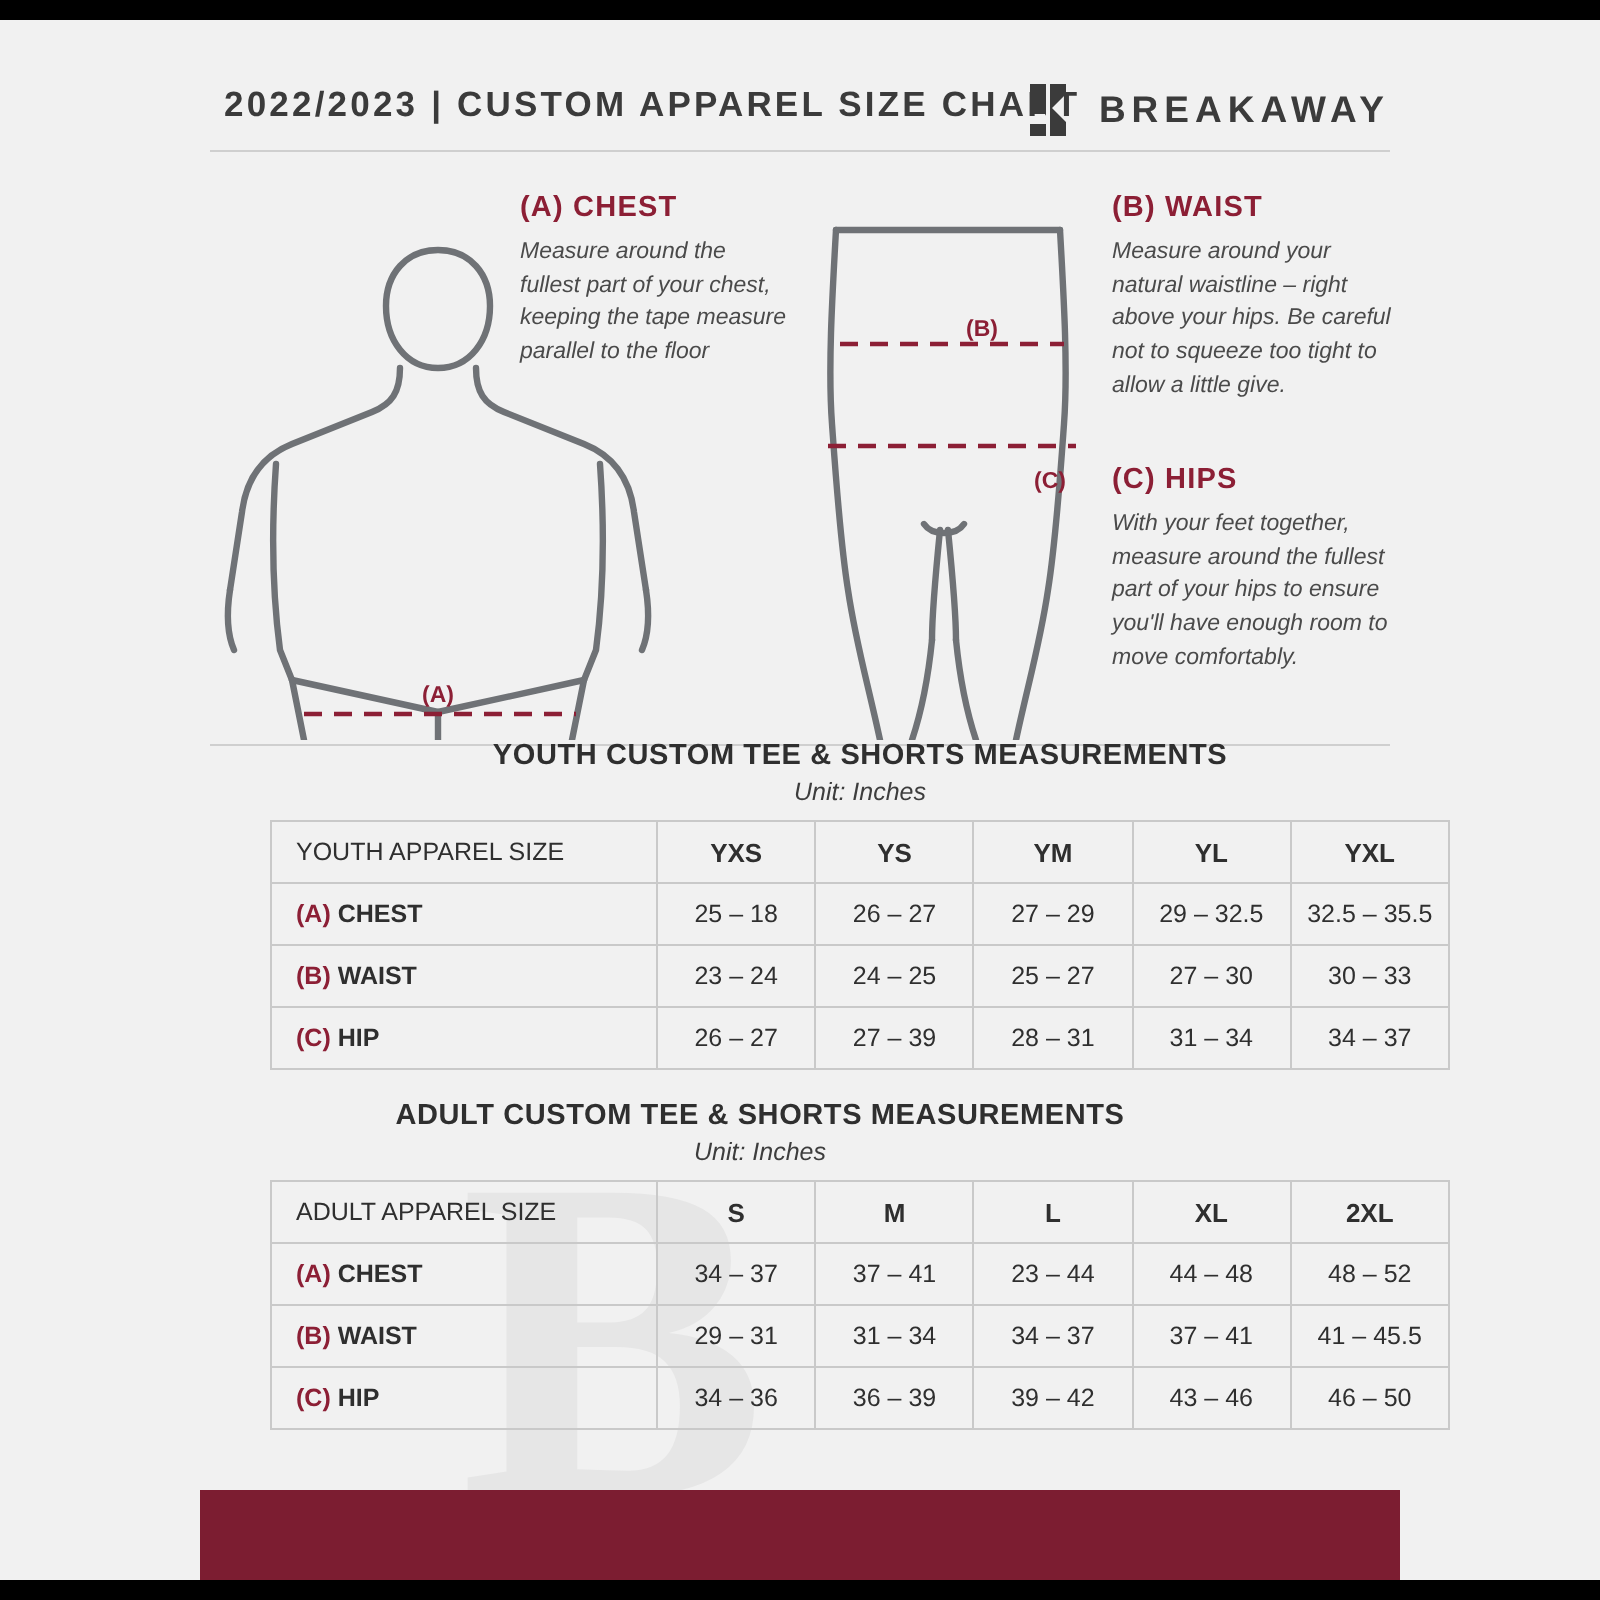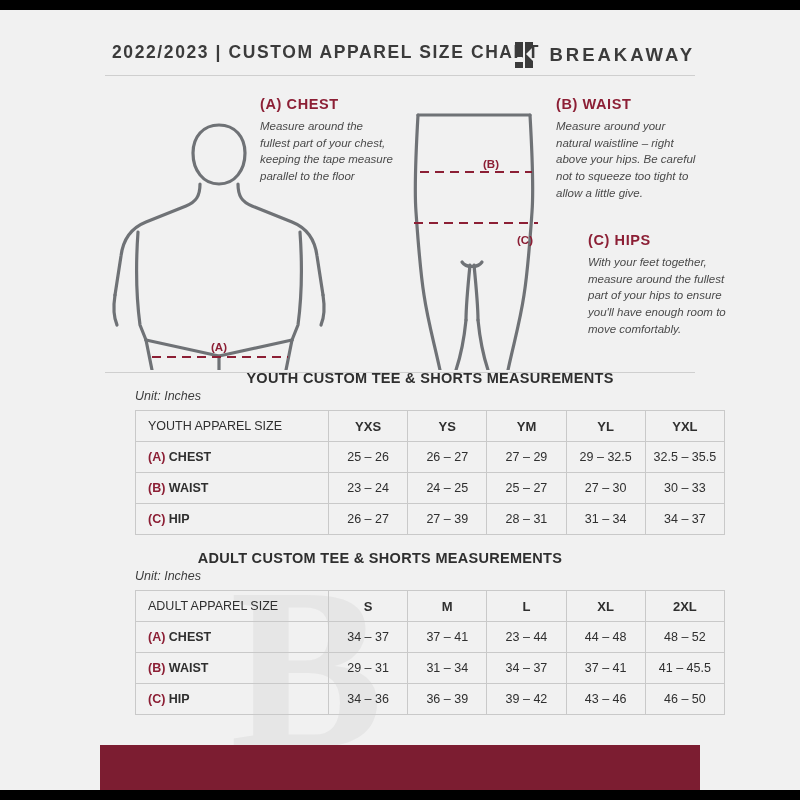--- a/index.html
+++ b/index.html
@@ -126,20 +126,21 @@
   
   .tbl-block { position: absolute; z-index: 2; padding-left: 30px; }
   .tbl-title {
     text-align: center;
     font-size: 14.5px;
     font-weight: bold;
     color: #2f2f2f;
     letter-spacing: 0.3px;
   }
   .tbl-unit {
+    text-align: center;
     font-size: 12.5px;
     font-style: italic;
     color: #3d3d3d;
     margin-top: 3px;
     margin-bottom: 7px;
   }
   table {
     border-collapse: collapse;
     width: 590px;
     table-layout: fixed;
@@ -241,21 +242,21 @@
       </svg>
 
       <div class="note" style="left:260px; top:16px; width:135px;">
         <div class="note-title">(A) CHEST</div>
         <div class="note-body">Measure around the fullest part of your chest, keeping the tape measure parallel to the floor</div>
       </div>
       <div class="note" style="left:556px; top:16px; width:140px;">
         <div class="note-title">(B) WAIST</div>
         <div class="note-body">Measure around your natural waistline – right above your hips. Be careful not to squeeze too tight to allow a little give.</div>
       </div>
-      <div class="note" style="left:588px; top:152px; width:140px;">
+      <div class="note" style="left:556px; top:152px; width:140px;">
         <div class="note-title">(C) HIPS</div>
         <div class="note-body">With your feet together, measure around the fullest part of your hips to ensure you'll have enough room to move comfortably.</div>
       </div>
     </div>
 
     <div class="hr-mid"></div>
 
     <div class="tbl-block" style="left:105px; top:360px; width:590px;">
       <div class="tbl-title">YOUTH CUSTOM TEE &amp; SHORTS MEASUREMENTS</div>
       <div class="tbl-unit">Unit: Inches</div>
@@ -264,21 +265,21 @@
             <tr class="hdr-row">
           <th>YOUTH APPAREL SIZE</th>
           <th>YXS</th>
           <th>YS</th>
           <th>YM</th>
           <th>YL</th>
           <th>YXL</th>
         </tr>
         <tr>
           <td class="lbl"><span class="tag">(A)</span> <span>CHEST</span></td>
-          <td>25 – 26</td>
+          <td>25 – 18</td>
           <td>26 – 27</td>
           <td>27 – 29</td>
           <td>29 – 32.5</td>
           <td>32.5 – 35.5</td>
         </tr>
         <tr>
           <td class="lbl"><span class="tag">(B)</span> <span>WAIST</span></td>
           <td>23 – 24</td>
           <td>24 – 25</td>
           <td>25 – 27</td>

